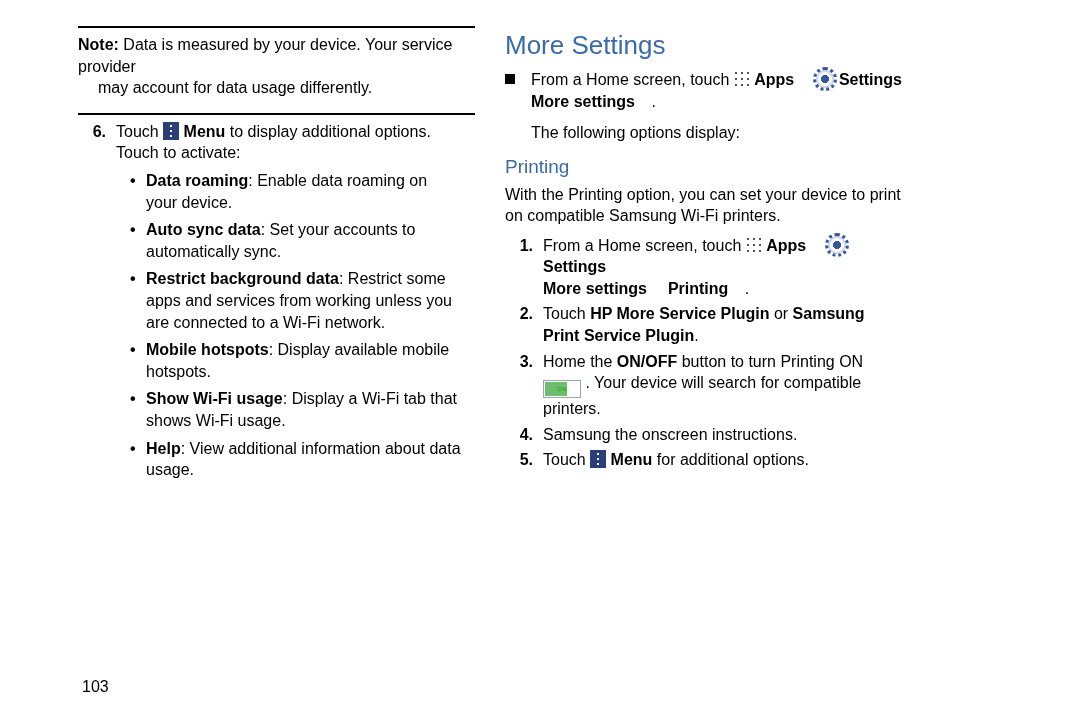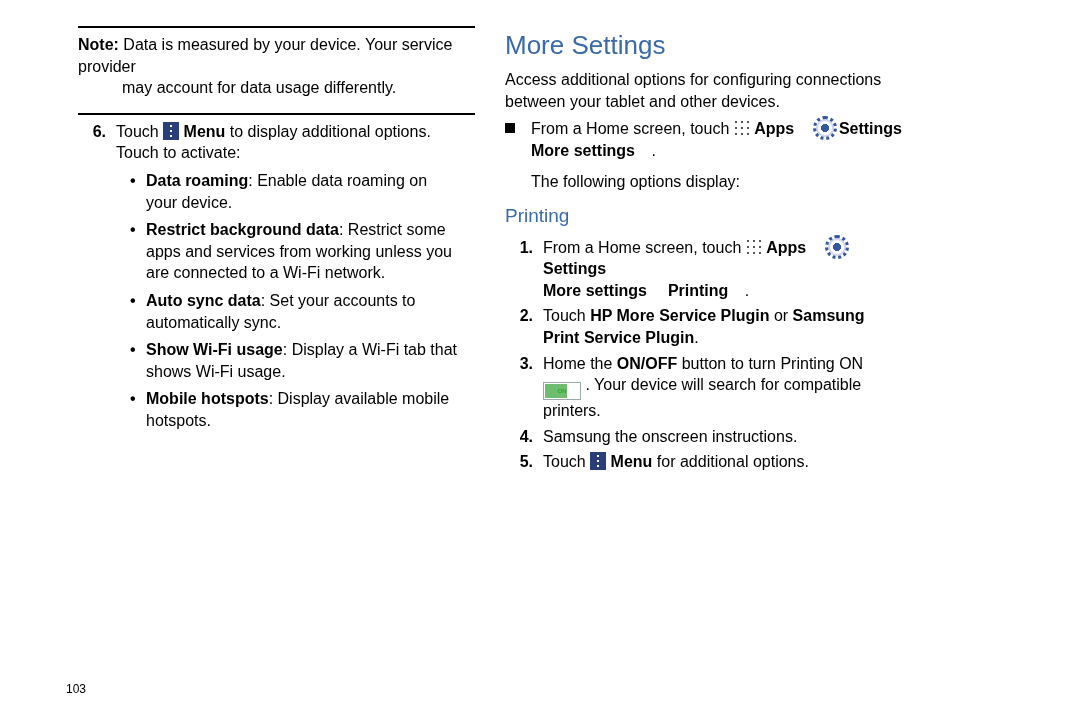--- a/index.html
+++ b/index.html
@@ -1,20 +1,20 @@
 <!DOCTYPE html>
 <html><head>
 <meta charset="utf-8">
 <style>
   html,body{margin:0;padding:0;background:#fff;font-family:Arial,Helvetica,sans-serif;color:#000}
   .page{width:956px;height:720px;box-sizing:border-box;padding:26px 54px 26px 78px;display:flex;gap:30px;position:relative}
   .col{flex:1;min-width:0;font-size:16px;line-height:1.35}
   .rule{border-top:2px solid #000;margin:0 0 6px 0}
   .note{margin:0 0 14px 0}
-  .note-indent{display:block;margin-left:44px}
+  .note-indent{display:block;margin-left:20px}
   .ol{list-style:none;padding:0;margin:0}
   .ol>li{display:flex;gap:10px;margin:0 0 4px 0}
   .ol .num{min-width:28px;text-align:right;font-weight:bold}
   .ol .body{flex:1}
   .ul{list-style:none;padding:0;margin:6px 0 0 0}
   .ul>li{position:relative;padding-left:16px;margin:6px 14px}
   .ul>li::before{content:"•";position:absolute;left:0;top:0;font-weight:bold}
   .h1{color:#3a6aa8;font-size:26px;margin:2px 0 6px 0;font-weight:400}
   .h2{color:#3a6aa8;font-size:19px;margin:10px 0 4px 0;font-weight:400}
   .step{display:flex;gap:10px;margin:6px 0}
@@ -33,21 +33,21 @@
      background:radial-gradient(circle at 9px 9px,#3557a0 4px,transparent 4px);
      box-shadow:0 0 0 2px #d0d7ee inset;position:relative}
   .settings-icon::before{content:"";position:absolute;inset:-3px;border:3px dotted #3557a0;border-radius:50%}
   .menu-icon{display:inline-block;width:16px;height:18px;vertical-align:-3px;background:#2a3f7a;position:relative}
   .menu-icon::before{content:"";position:absolute;left:7px;top:3px;width:2px;height:2px;background:#fff;box-shadow:0 5px 0 #fff,0 10px 0 #fff}
   .on-toggle{display:inline-block;width:36px;height:16px;border:1px solid #9aa;vertical-align:-3px;position:relative;background:#fff;font-size:6px;line-height:16px;text-align:center;color:#0a0}
   .on-toggle::before{content:"";position:absolute;left:1px;top:1px;bottom:1px;width:22px;background:#6ebd6e}
   .on-toggle .t{position:relative}
   b{font-weight:bold}
   .path-sep{display:inline-block;width:12px}
-  .pgnum{position:absolute;left:66px;bottom:24px;font-size:12px}
+  .pgnum{position:absolute;left:82px;bottom:24px;font-size:16px}
 </style>
 </head>
 <body>
 
 <div class="page">
 
   <div class="col">
     <div class="rule"></div>
     <p class="note">
       <b>Note:</b><span> Data is measured by your device. Your service provider</span>
@@ -59,51 +59,52 @@
       <li>
         <span class="num">6.</span>
         <div class="body">
           <span>Touch </span>
           <span class="menu-icon"></span>
           <b> Menu</b>
           <span> to display additional options. Touch to activate:</span>
 
           <ul class="ul">
             <li><b>Data roaming</b><span>: Enable data roaming on your device.</span></li>
+            <li><b>Auto sync data</b><span>: Set your accounts to automatically sync.</span></li>
             <li><b>Restrict background data</b><span>: Restrict some apps and services from working unless you are connected to a Wi-Fi network.</span></li>
-            <li><b>Auto sync data</b><span>: Set your accounts to automatically sync.</span></li>
+            <li><b>Mobile hotspots</b><span>: Display available mobile hotspots.</span></li>
             <li><b>Show Wi-Fi usage</b><span>: Display a Wi-Fi tab that shows Wi-Fi usage.</span></li>
-            <li><b>Mobile hotspots</b><span>: Display available mobile hotspots.</span></li>
+            <li><b>Help</b><span>: View additional information about data usage.</span></li>
           </ul>
         </div>
       </li>
     </ul>
   </div>
 
   <div class="col">
     <div class="h1">More Settings</div>
-    <div>Access additional options for configuring connections between your tablet and other devices.</div>
 
     <div class="step">
       <span class="sq"></span>
       <div>
         <span>From a Home screen, touch </span>
         <span class="apps-icon"></span>
         <b> Apps</b>
         &nbsp;&nbsp;&nbsp;
         <span class="settings-icon"></span>
         <b> Settings</b><br>
         <b>More settings</b>
         <span class="path-sep"></span><span>.</span>
         <div style="height:10px"></div>
         <span>The following options display:</span>
       </div>
     </div>
 
     <div class="h2">Printing</div>
+    <div>With the Printing option, you can set your device to print on compatible Samsung Wi-Fi printers.</div>
 
     <ul class="ol" style="margin-top:8px">
       <li>
         <span class="num">1.</span>
         <div class="body">
           <span>From a Home screen, touch </span>
           <span class="apps-icon"></span>
           <b> Apps</b>
           &nbsp;&nbsp;&nbsp;
           <span class="settings-icon"></span>

